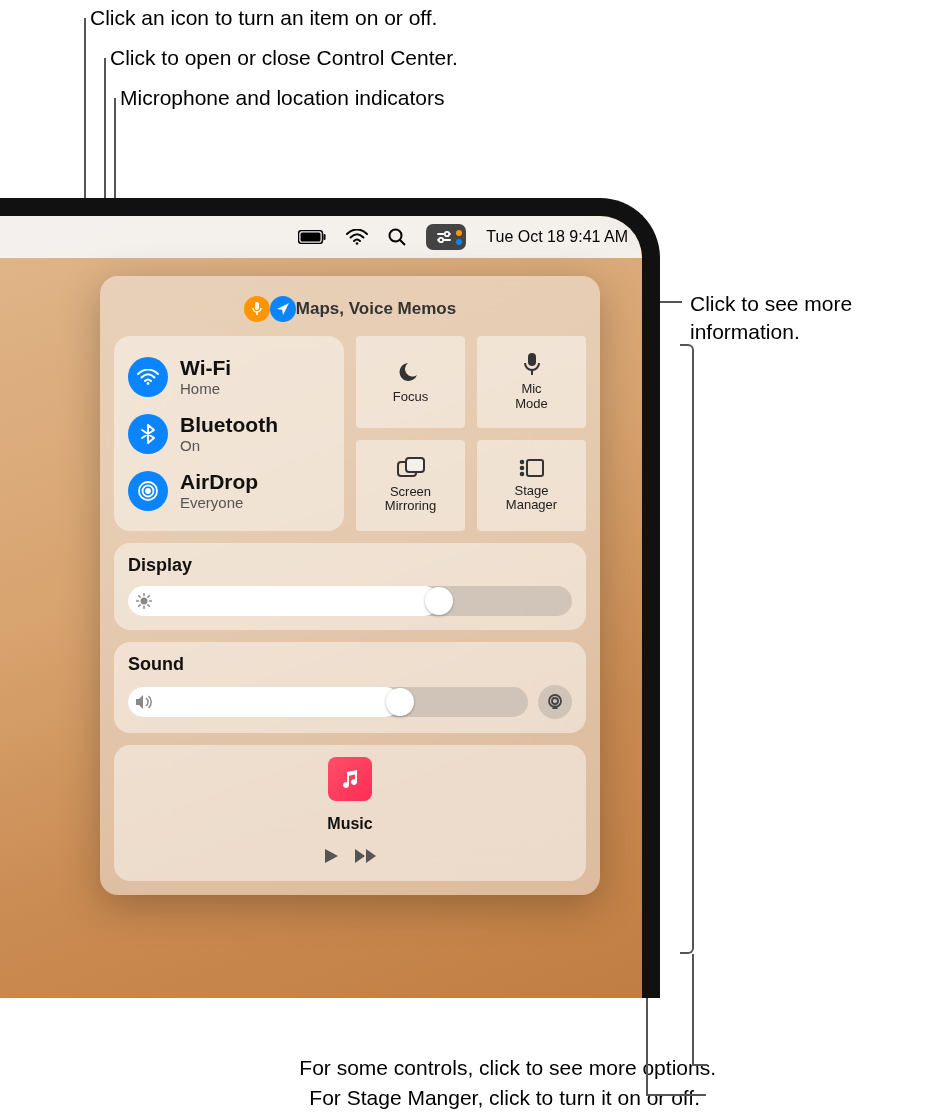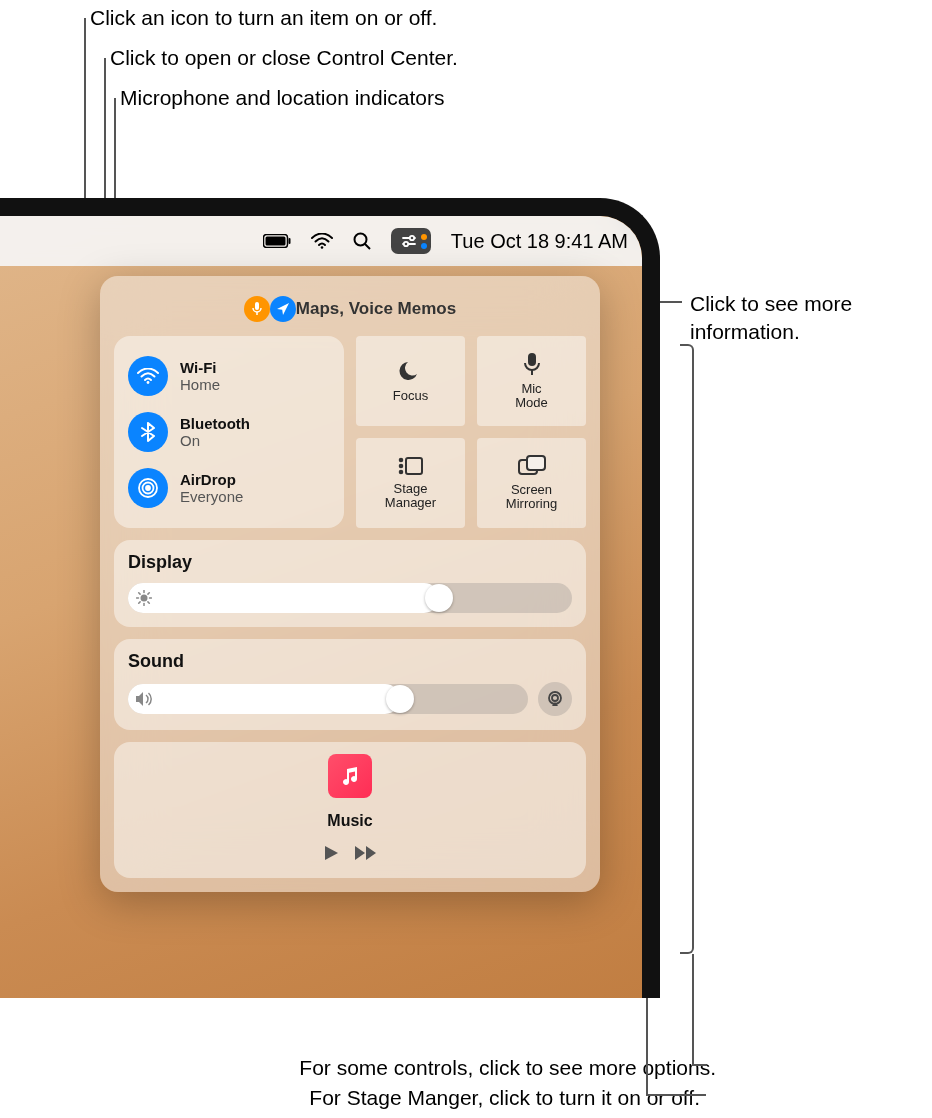--- a/index.html
+++ b/index.html
@@ -29,28 +29,28 @@
     height: 800px;
     background: linear-gradient(160deg, #e0b68a 0%, #d8a470 40%, #ca8b52 70%, #c17e42 100%);
     border-top: 18px solid #111;
     border-right: 18px solid #111;
     border-top-right-radius: 60px;
     overflow: hidden;
   }
   .menubar {
     position: absolute;
     top: 0; left: 0; right: 0;
-    height: 50px;
+    height: 42px;
     background: rgba(245,245,245,0.92);
     display: flex;
     align-items: center;
     justify-content: flex-end;
     padding: 0 14px;
     gap: 20px;
-    font-size: 20px;
+    font-size: 16px;
     color: #000;
     backdrop-filter: blur(8px);
   }
   .menubar .mb-icon { display:flex; align-items:center; justify-content:center; }
   .cc-chip {
     background: #444;
     border-radius: 7px;
     width: 40px;
     height: 26px;
     display:flex;
@@ -112,21 +112,21 @@
     gap:12px;
     padding:8px 2px;
   }
   .circle-btn {
     width:40px;height:40px;border-radius:50%;
     background:#0a84ff;
     display:flex;align-items:center;justify-content:center;
     flex-shrink:0;
   }
   .conn-text { display:flex;flex-direction:column; }
-  .conn-title{font-size:15px;font-weight:700;color:#111;}
+  .conn-title{font-size:21px;font-weight:700;color:#111;}
   .conn-sub{font-size:15px;color:#555;}
 
   .small-grid {
     display:grid;
     grid-template-columns:1fr 1fr;
     grid-template-rows:1fr 1fr;
     gap:12px;
   }
   .small-card {
     background: rgba(255,255,255,0.45);
@@ -331,34 +331,34 @@
         </div>
         <div class="small-card">
           <svg width="18" height="24" viewBox="0 0 18 24" fill="#333">
               <rect x="5" y="1" width="8" height="13" rx="4"></rect>
               <path d="M2 11a7 7 0 0014 0" fill="none" stroke="#333" stroke-width="2"></path>
               <line x1="9" y1="18" x2="9" y2="23" stroke="#333" stroke-width="2"></line>
             </svg>
           <span class="lbl"><span>Mic</span><br><span>Mode</span></span>
         </div>
         <div class="small-card">
+          <svg width="28" height="22" viewBox="0 0 28 22" fill="none" stroke="#333" stroke-width="2">
+              <rect x="1" y="5" width="18" height="14" rx="3"></rect>
+              <rect x="9" y="1" width="18" height="14" rx="3" fill="#f5f0ea"></rect>
+            </svg>
+          <span class="lbl"><span>Screen</span><br><span>Mirroring</span></span>
+        </div>
+        <div class="small-card">
           <svg width="26" height="20" viewBox="0 0 26 20" fill="none" stroke="#333" stroke-width="2">
               <rect x="8" y="2" width="16" height="16" rx="2"></rect>
               <circle cx="3" cy="4" r="1.3" fill="#333"></circle>
               <circle cx="3" cy="10" r="1.3" fill="#333"></circle>
               <circle cx="3" cy="16" r="1.3" fill="#333"></circle>
             </svg>
           <span class="lbl"><span>Stage</span><br><span>Manager</span></span>
-        </div>
-        <div class="small-card">
-          <svg width="28" height="22" viewBox="0 0 28 22" fill="none" stroke="#333" stroke-width="2">
-              <rect x="1" y="5" width="18" height="14" rx="3"></rect>
-              <rect x="9" y="1" width="18" height="14" rx="3" fill="#f5f0ea"></rect>
-            </svg>
-          <span class="lbl"><span>Screen</span><br><span>Mirroring</span></span>
         </div>
       </div>
     </div>
 
     <div class="slider-card">
       <div class="slider-title">Display</div>
       <div class="slider-row">
         <div class="slider-track">
           <div class="slider-fill" id="display-fill" style="width: 70%;">
             <svg width="16" height="16" viewBox="0 0 16 16" fill="#888">

